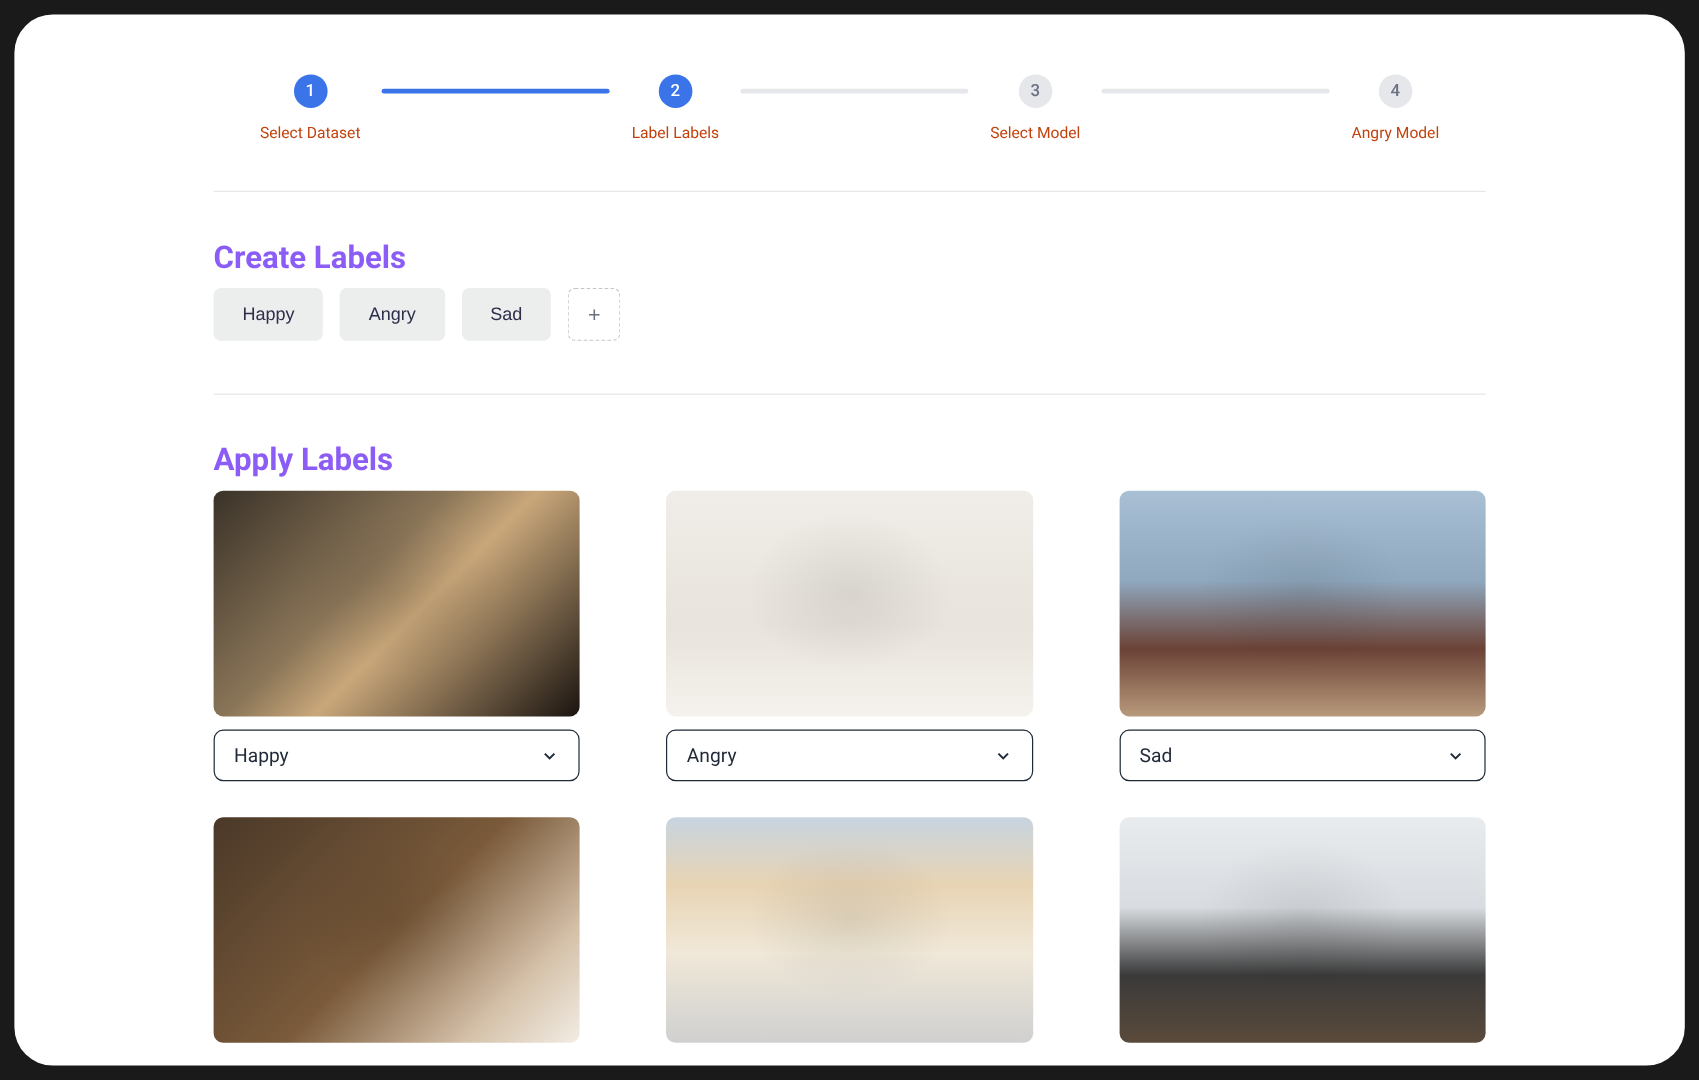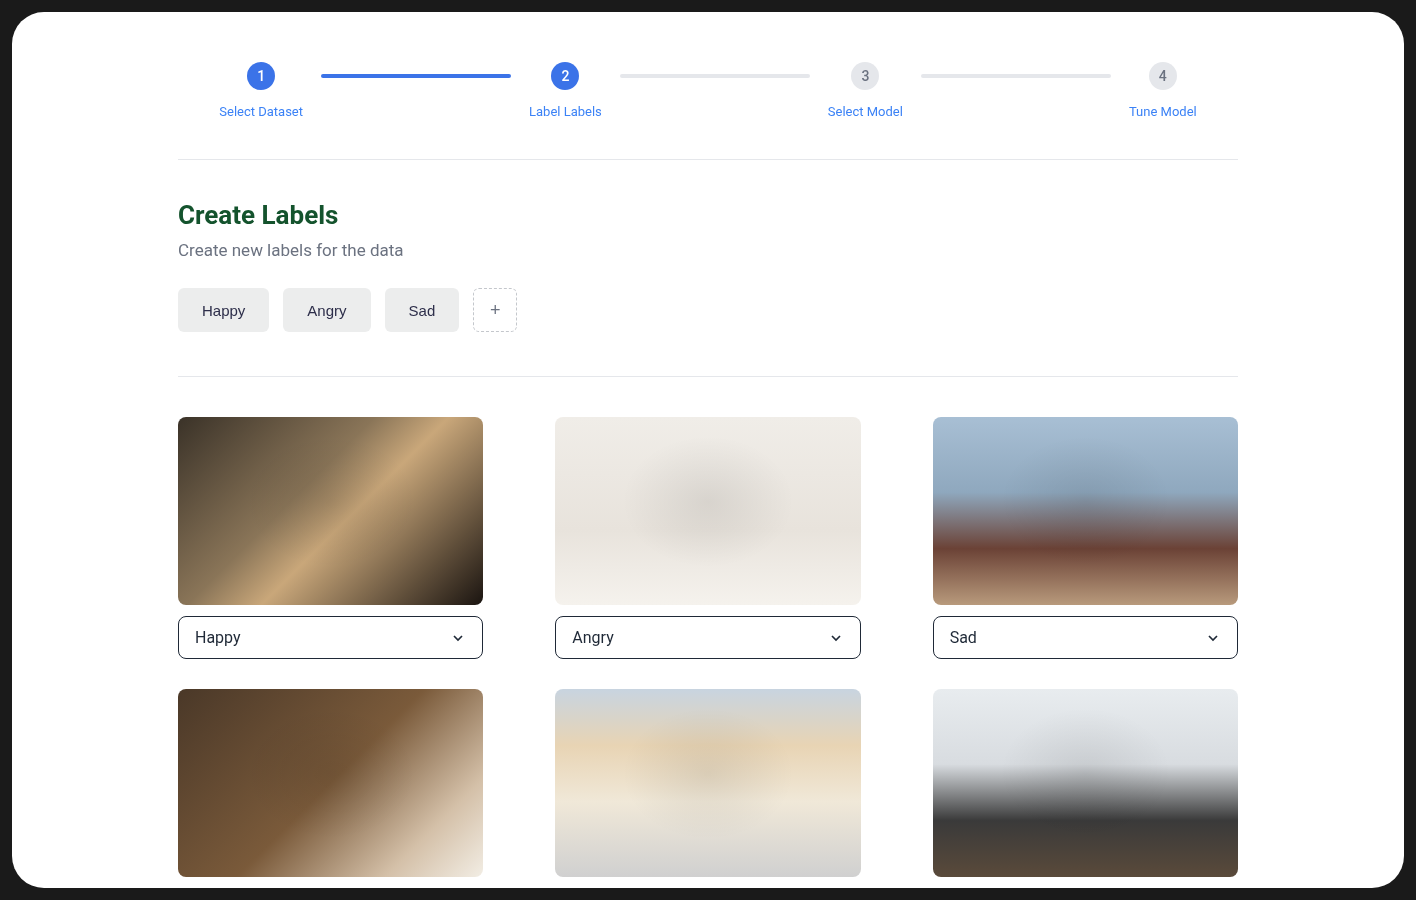--- a/index.html
+++ b/index.html
@@ -53,21 +53,21 @@
     .step-circle.active {
       background: #3b73e8;
       color: #fff;
     }
     .step-circle.inactive {
       background: #e5e7eb;
       color: #6b7280;
     }
     .step-label {
       font-size: 13px;
-      color: #3b82f6;
+      color: #c2410c;
     }
     .step-line {
       width: 190px;
       height: 4px;
       border-radius: 2px;
       margin: 12px 18px 0 18px;
     }
     .step-line.active {
       background: #3b73e8;
     }
@@ -75,21 +75,21 @@
       background: #e5e7eb;
     }
     .divider {
       border: none;
       border-top: 1px solid #e5e7eb;
       margin: 0 0 40px 0;
     }
     .section-title {
       font-size: 26px;
       font-weight: 700;
-      color: #14532d;
+      color: #8b5cf6;
       margin-bottom: 10px;
     }
     .section-subtitle {
       font-size: 17px;
       color: #6b7280;
       margin-bottom: 28px;
     }
     .label-chips {
       display: flex;
       gap: 14px;
@@ -182,39 +182,39 @@
         <div class="step-label">Label Labels</div>
       </div>
       <div class="step-line inactive"></div>
       <div class="step">
         <div class="step-circle inactive">3</div>
         <div class="step-label">Select Model</div>
       </div>
       <div class="step-line inactive"></div>
       <div class="step">
         <div class="step-circle inactive">4</div>
-        <div class="step-label">Tune Model</div>
+        <div class="step-label">Angry Model</div>
       </div>
     </div>
 
     <hr class="divider">
 
     <h2 class="section-title">Create Labels</h2>
-    <p class="section-subtitle">Create new labels for the data</p>
     <div class="label-chips">
       <button class="chip">Happy</button>
       <button class="chip">Angry</button>
       <button class="chip">Sad</button>
       <button class="chip-add">
         <span>+</span>
       </button>
     </div>
 
     <hr class="divider">
 
+    <h2 class="section-title">Apply Labels</h2>
 
     <div class="grid">
       <div class="card">
         <div class="thumb img1"></div>
         <div class="select">
           <span>Happy</span>
           <svg class="chevron" viewBox="0 0 24 24" fill="none" stroke="#1f2937" stroke-width="2.5">
               <polyline points="6 9 12 15 18 9"></polyline>
             </svg>
         </div>

